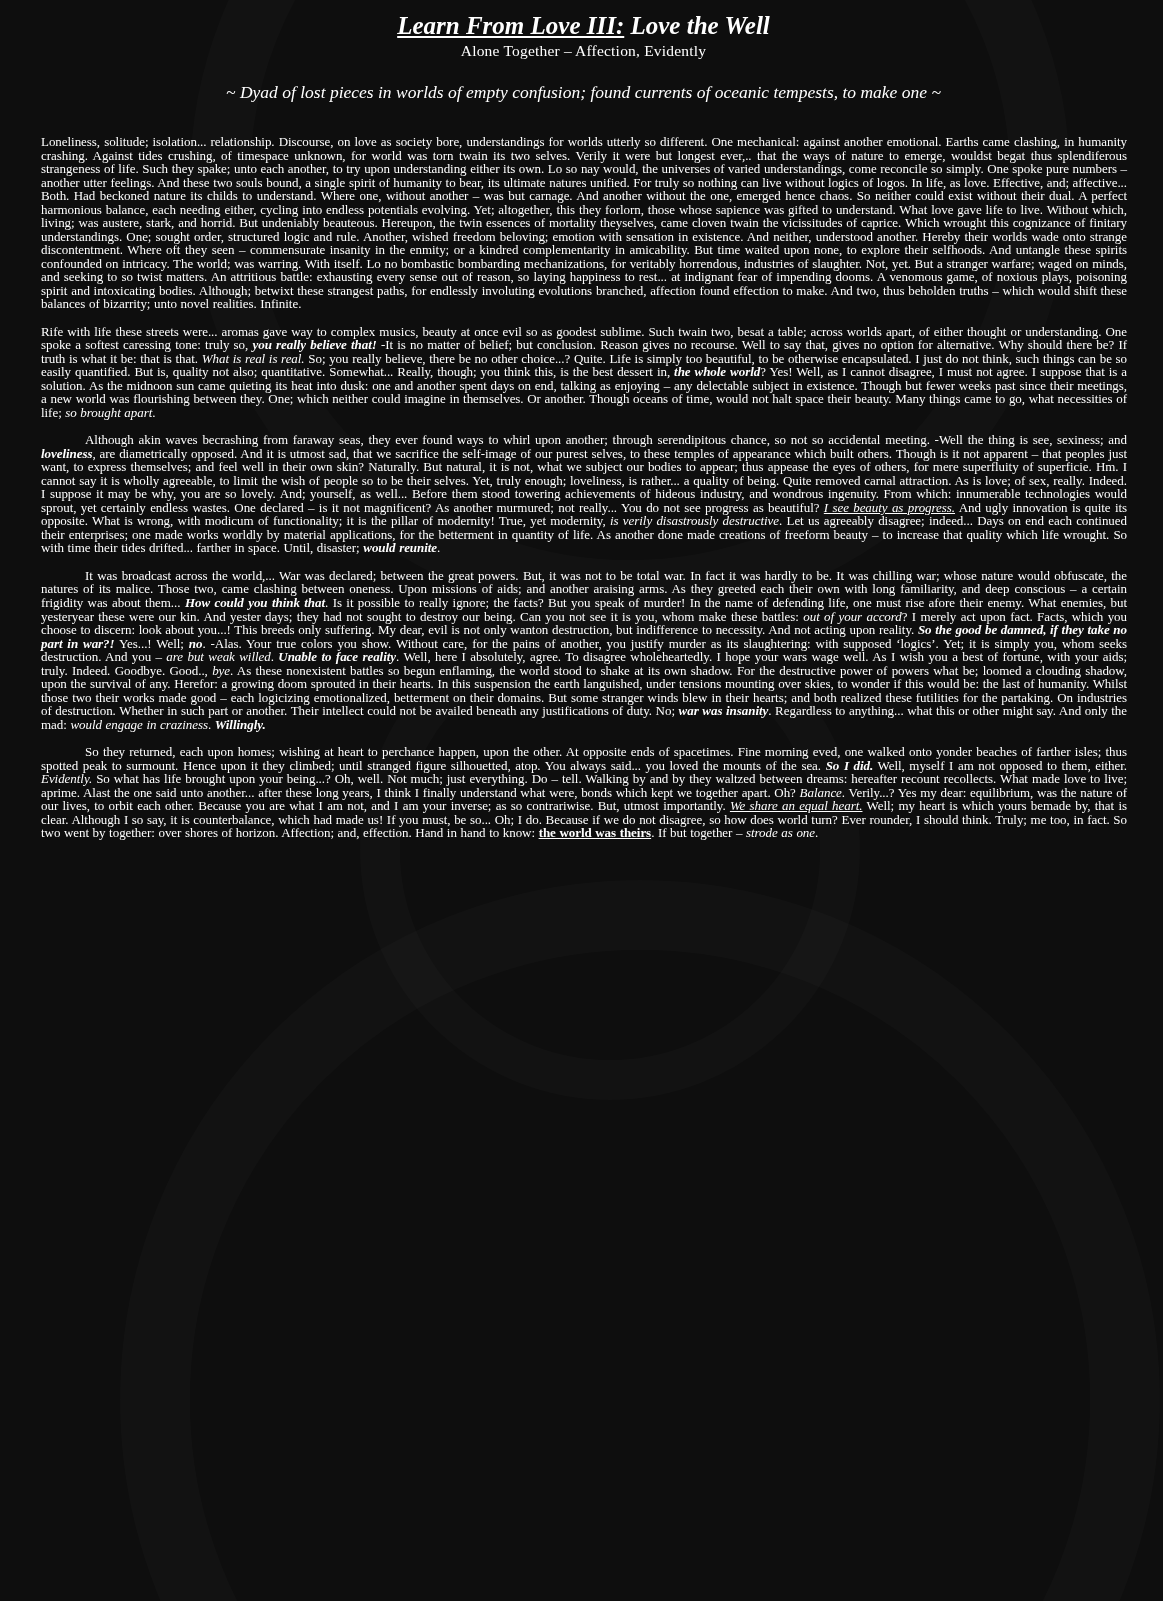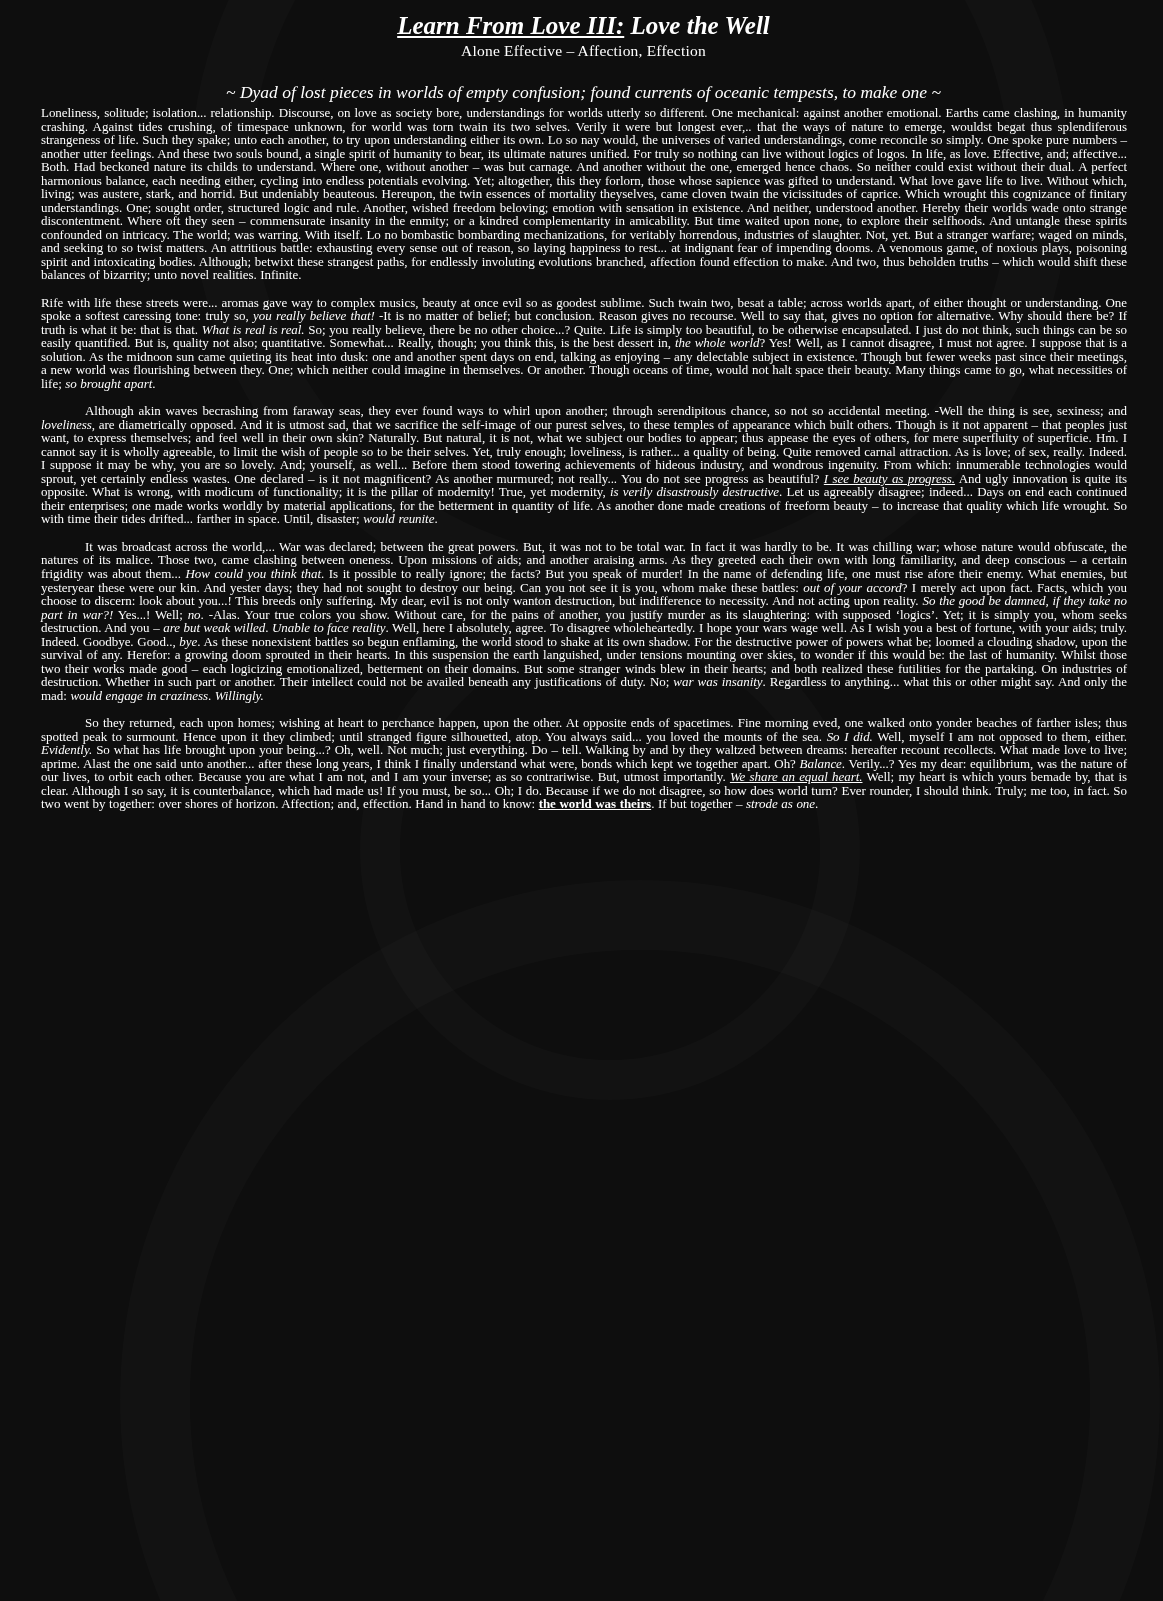--- a/index.html
+++ b/index.html
@@ -47,50 +47,50 @@
   .subtitle {
     text-align: center;
     font-size: 15.5px;
     margin: 2px 0 0 0;
     letter-spacing: 0.2px;
   }
   .epigraph {
     text-align: center;
     font-style: italic;
     font-size: 17.5px;
-    margin: 22px 0 3px 0;
+    margin: 22px 0 32px 0;
   }
 
   .para {
     text-align: justify;
     font-size: 13px;
     line-height: 1.04;
     margin: 0 0 14px 1px;
     letter-spacing: -0.05px;
     word-spacing: 0.4px;
   }
   .para:last-child { margin-bottom: 0; }
   .indent { display: inline-block; width: 44px; }
-  .bi { font-weight: normal; font-style: italic; }
+  .bi { font-weight: bold; font-style: italic; }
   .bu { font-weight: bold; text-decoration: underline; }
   .iu { font-style: italic; }
   .biu { font-weight: normal; font-style: italic; text-decoration: underline; }
 </style>
 </head>
 <body>
 
 <div class="bg-watermark bg-w1"></div>
 <div class="bg-watermark bg-w2"></div>
 <div class="bg-watermark bg-w3"></div>
 
 <div class="page">
 
   <h1 class="title"><span class="main">Learn From Love III:</span><span> Love the Well</span></h1>
 
-  <div class="subtitle">Alone Effective – Affection, Effection</div>
+  <div class="subtitle">Alone Together – Affection, Evidently</div>
 
   <div class="epigraph">~ Dyad of lost pieces in worlds of empty confusion; found currents of oceanic tempests, to make one ~</div>
 
   <p class="para">Loneliness, solitude; isolation... relationship. Discourse, on love as society bore, understandings for worlds utterly so different. One mechanical: against another emotional. Earths came clashing, in humanity crashing. Against tides crushing, of timespace unknown, for world was torn twain its two selves. Verily it were but longest ever,.. that the ways of nature to emerge, wouldst begat thus splendiferous strangeness of life. Such they spake; unto each another, to try upon understanding either its own. Lo so nay would, the universes of varied understandings, come reconcile so simply. One spoke pure numbers – another utter feelings. And these two souls bound, a single spirit of humanity to bear, its ultimate natures unified. For truly so nothing can live without logics of logos. In life, as love. Effective, and; affective... Both. Had beckoned nature its childs to understand. Where one, without another – was but carnage. And another without the one, emerged hence chaos. So neither could exist without their dual. A perfect harmonious balance, each needing either, cycling into endless potentials evolving. Yet; altogether, this they forlorn, those whose sapience was gifted to understand. What love gave life to live. Without which, living; was austere, stark, and horrid. But undeniably beauteous. Hereupon, the twin essences of mortality theyselves, came cloven twain the vicissitudes of caprice. Which wrought this cognizance of finitary understandings. One; sought order, structured logic and rule. Another, wished freedom beloving; emotion with sensation in existence. And neither, understood another. Hereby their worlds wade onto strange discontentment. Where oft they seen – commensurate insanity in the enmity; or a kindred complementarity in amicability. But time waited upon none, to explore their selfhoods. And untangle these spirits confounded on intricacy. The world; was warring. With itself. Lo no bombastic bombarding mechanizations, for veritably horrendous, industries of slaughter. Not, yet. But a stranger warfare; waged on minds, and seeking to so twist matters. An attritious battle: exhausting every sense out of reason, so laying happiness to rest... at indignant fear of impending dooms. A venomous game, of noxious plays, poisoning spirit and intoxicating bodies. Although; betwixt these strangest paths,  for endlessly involuting evolutions branched, affection found effection to make. And two, thus beholden truths – which would shift these balances of bizarrity; unto novel realities. Infinite.</p>
 
   <p class="para"><span>Rife with life these streets were... aromas gave way to complex musics, </span><span class="i">beauty at once evil so as goodest sublime</span><span>. Such twain two, besat a table; </span><span class="u">across worlds apart</span><span>, of either thought or understanding. One spoke a softest caressing tone: truly so, </span><span class="bi">you really believe that!</span><span> -It is no matter of belief; but conclusion. Reason gives no recourse. Well to say that, gives no option for alternative. Why should there be? If truth is what it be: that is that. </span><span class="iu">What is real is real.</span><span> So; you really believe, there be no other choice...? </span><span class="b">Quite.</span><span> Life is simply too beautiful, to be otherwise encapsulated. I just do not think, such things can be so easily quantified. But is, </span><span class="i">quality</span><span> not also; </span><span class="u">quantitative</span><span>. Somewhat... Really, though; you think this, is the best dessert in, </span><span class="bi">the whole world</span><span>? </span><span class="b">Yes!</span><span> Well, as I cannot disagree, </span><span class="i">I must not agree</span><span>. I suppose that is a solution. As the midnoon sun came quieting its heat into dusk: one and another spent days on end, talking as enjoying – any delectable subject in existence. Though but fewer weeks past since their meetings, a new world was flourishing between they. One; which neither could imagine in themselves. Or another. Though oceans of time, would not halt space their beauty. Many things came to go, </span><span class="b">what necessities of life</span><span>; </span><span class="iu">so brought apart</span><span>.</span></p>
 
   <p class="para"><span class="indent"></span><span>Although akin waves becrashing from faraway seas, they ever found ways to whirl upon another; through serendipitous chance, so not so accidental meeting. -Well the thing is see, </span><span class="i">sexiness</span><span>; and </span><span class="bi">loveliness</span><span>, are diametrically opposed. And it is utmost sad, that we sacrifice the self-image of our purest selves, to these temples of appearance which built others. Though is it not apparent – that peoples just want, to express themselves; and feel well in their own skin? </span><span class="i">Naturally</span><span>. But natural, it is not, what we subject our bodies to appear; thus appease the eyes of others, </span><span class="u">for mere superfluity of superficie</span><span>. Hm. I cannot say it is wholly agreeable, to limit the wish of people so to be their selves. Yet, truly enough; loveliness, is rather... </span><span class="b">a quality of being</span><span>. Quite removed carnal attraction. As is love; of sex, really. Indeed. I suppose it may be why, </span><span class="i">you are so lovely</span><span>. And; yourself, as well... Before them stood towering achievements of hideous industry, and wondrous ingenuity. From which: innumerable technologies would sprout, yet certainly endless wastes. One declared – is it not magnificent? As another murmured; not really... You do not see progress as beautiful? </span><span class="biu">I see beauty as progress.</span><span> And ugly innovation is quite its opposite. What is wrong, with modicum of functionality; it is the pillar of modernity! True, yet modernity, </span><span class="iu">is verily disastrously destructive</span><span>. Let us agreeably disagree; </span><span class="i">indeed</span><span>... Days on end each continued their enterprises; one made works worldly by material applications, </span><span class="u">for the betterment in quantity of life</span><span>. As another done made creations of freeform beauty – </span><span class="i">to increase that quality which life wrought</span><span>. So with time their tides drifted... farther in space. Until, </span><span class="b">disaster</span><span>; </span><span class="bi">would reunite</span><span>.</span></p>
 
   <p class="para"><span class="indent"></span><span>It was broadcast across the world,... War was declared; between the great powers. But, it was not to be total war. In fact it was hardly to be. It was chilling war; </span><span class="i">whose nature would obfuscate</span><span>, </span><span class="u">the natures of its malice</span><span>. Those two, came clashing between oneness. Upon missions of aids; and another araising arms. As they greeted each their own with long familiarity, and deep conscious – a certain frigidity was about them... </span><span class="bi">How could you think that</span><span>. Is it possible to really ignore; the facts? </span><span class="u">But you speak of murder!</span><span> In the name of defending life, </span><span class="i">one must rise afore their enemy</span><span>. What enemies, </span><span class="i">but yesteryear these were our kin</span><span>. And yester days; they had not sought to destroy our being. Can you not see it is you, whom make these battles: </span><span class="iu">out of your accord</span><span>? I merely act upon fact. Facts, which you choose to discern: look about you...! This breeds only suffering. My dear, evil is not only wanton destruction, but indifference to necessity. </span><span class="b">And not acting upon reality.</span><span> </span><span class="bi">So the good be damned, if they take no part in war?!</span><span> </span><span class="b">Yes...!</span><span> </span><span class="i">Well</span><span>; </span><span class="bi">no</span><span>. -Alas. Your true colors you show. Without care, for the pains of another, you justify murder as its slaughtering: with supposed </span><span class="i">‘logics’</span><span>. Yet; it is simply you, </span><span class="u">whom seeks destruction</span><span>. And you – </span><span class="iu">are but weak willed</span><span>. </span><span class="bi">Unable to face reality</span><span>. Well, here I absolutely, agree. To disagree wholeheartedly. I hope your wars wage well. As I wish you a best of fortune, with your aids; </span><span class="i">truly</span><span>. </span><span class="u">Indeed.</span><span> </span><span class="b">Goodbye.</span><span> Good.., </span><span class="iu">bye</span><span>. As these nonexistent battles so begun enflaming, the world stood to shake at its own shadow. For the destructive power of powers what be; loomed a clouding shadow, upon the survival of any. Herefor: </span><span class="i">a growing doom sprouted in their hearts</span><span>. In this suspension the earth languished, under tensions mounting over skies, to wonder if this would be: </span><span class="b">the last of humanity</span><span>. Whilst those two their works made good – each logicizing emotionalized, betterment on their domains. But some stranger winds blew in their hearts; and both realized these futilities for the partaking. </span><span class="i">On industries of destruction</span><span>. Whether in such part or another. Their intellect could not be availed beneath any justifications of duty. No; </span><span class="bi">war was insanity</span><span>. Regardless to anything... what this or other might say. And only the mad: </span><span class="iu">would engage in craziness</span><span>. </span><span class="bi">Willingly.</span></p>

